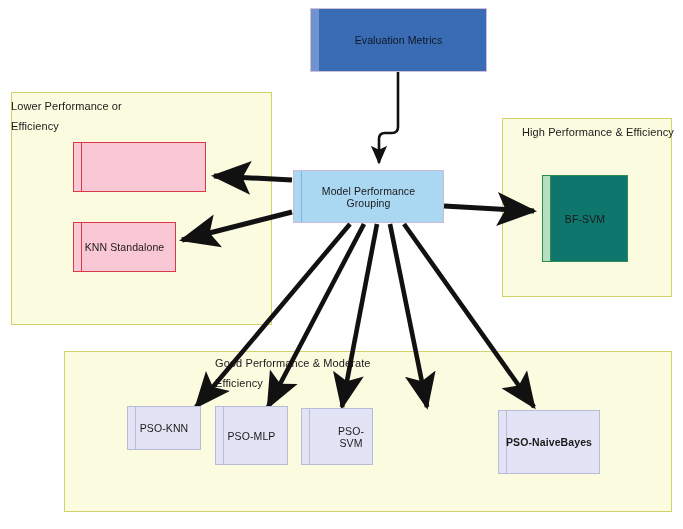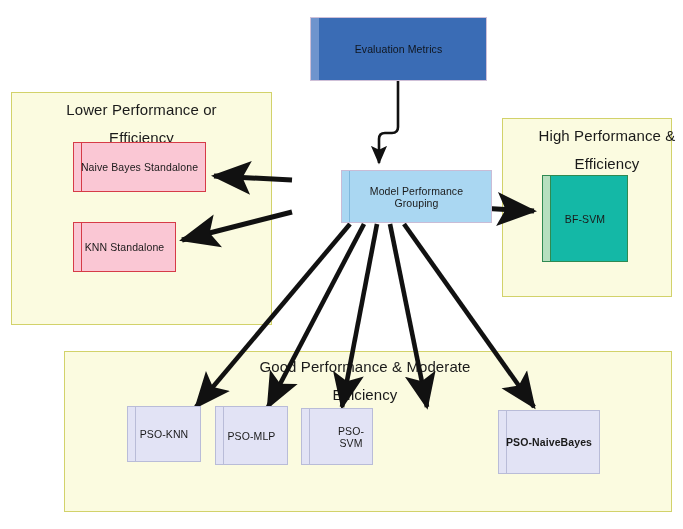--- a/index.html
+++ b/index.html
@@ -27,22 +27,22 @@
     pointer-events: none;
   }
   .group-box {
     position: absolute;
     background: #fbfbe0;
     border: 1.5px solid #d2d26a;
     box-sizing: border-box;
   }
   .group-title {
     position: absolute;
-    text-align: center;
-    font-size: 15px;
+    text-align: left;
+    font-size: 11px;
     color: #1a1a1a;
     line-height: 1.85;
     white-space: pre-line;
     letter-spacing: 0.1px;
   }
   .node {
     position: absolute;
     box-sizing: border-box;
     display: flex;
     align-items: center;
@@ -100,21 +100,21 @@
     border: 1.5px solid #d63b47;
   }
   .node.pink .accent {
     background: #fac7d4;
     border-right: 1.3px solid #d63b47;
     width: 8px;
   }
 
   
   .node.green {
-    background: #14b8a6;
+    background: #0f766e;
     border: 1.5px solid #2f8a52;
   }
   .node.green .accent {
     background: #b6dfbf;
     border-right: 1.3px solid #2f8a52;
     width: 8px;
   }
 
   
   .node.lav {
@@ -161,46 +161,45 @@
 
     <path d="M444,206 L534,211" fill="none" stroke="#111111" stroke-width="5" marker-end="url(#ahs)"></path>
 
     <path d="M350,224 L196,407" fill="none" stroke="#111111" stroke-width="4.6" marker-end="url(#ahs)"></path>
     <path d="M364,224 L268,407" fill="none" stroke="#111111" stroke-width="4.6" marker-end="url(#ahs)"></path>
     <path d="M377,224 L342,407" fill="none" stroke="#111111" stroke-width="4.6" marker-end="url(#ahs)"></path>
     <path d="M390,224 L427,407" fill="none" stroke="#111111" stroke-width="4.6" marker-end="url(#ahs)"></path>
     <path d="M404,224 L534,407" fill="none" stroke="#111111" stroke-width="4.6" marker-end="url(#ahs)"></path>
   </svg>
 
-  <div class="node root" style="left:310px; top:8px; width:177px; height:64px;margin-top:9px;">
+  <div class="node root" style="left:310px; top:8px; width:177px; height:64px;">
     <span class="accent"></span>
     <span class="label">Evaluation Metrics</span>
   </div>
 
-  <div class="node hub" style="left:293px; top:170px; width:151px; height:53px;margin-left:48px;">
+  <div class="node hub" style="left:293px; top:170px; width:151px; height:53px;">
     <span class="accent"></span>
     <span class="label">Model Performance Grouping</span>
   </div>
 
   <div class="node pink" style="left:73px; top:142px; width:133px; height:50px;">
     <span class="accent"></span>
-    <span class="label">Naive Bayes Standalone</span>
   </div>
 
   <div class="node pink" style="left:73px; top:222px; width:103px; height:50px;">
     <span class="accent"></span>
     <span class="label">KNN Standalone</span>
   </div>
 
   <div class="node green" style="left:542px; top:175px; width:86px; height:87px;">
     <span class="accent"></span>
     <span class="label">BF-SVM</span>
   </div>
 
-  <div class="node lav" style="left:127px; top:406px; width:74px; height:56px;">
+  <div class="node lav" style="left:127px; top:406px; width:74px; height:44px;">
     <span class="accent"></span>
     <span class="label">PSO-KNN</span>
   </div>
 
   <div class="node lav" style="left:215px; top:406px; width:73px; height:59px;">
     <span class="accent"></span>
     <span class="label">PSO-MLP</span>
   </div>
 
   <div class="node lav" style="left:301px; top:408px; width:72px; height:57px;padding-left:28px;">

